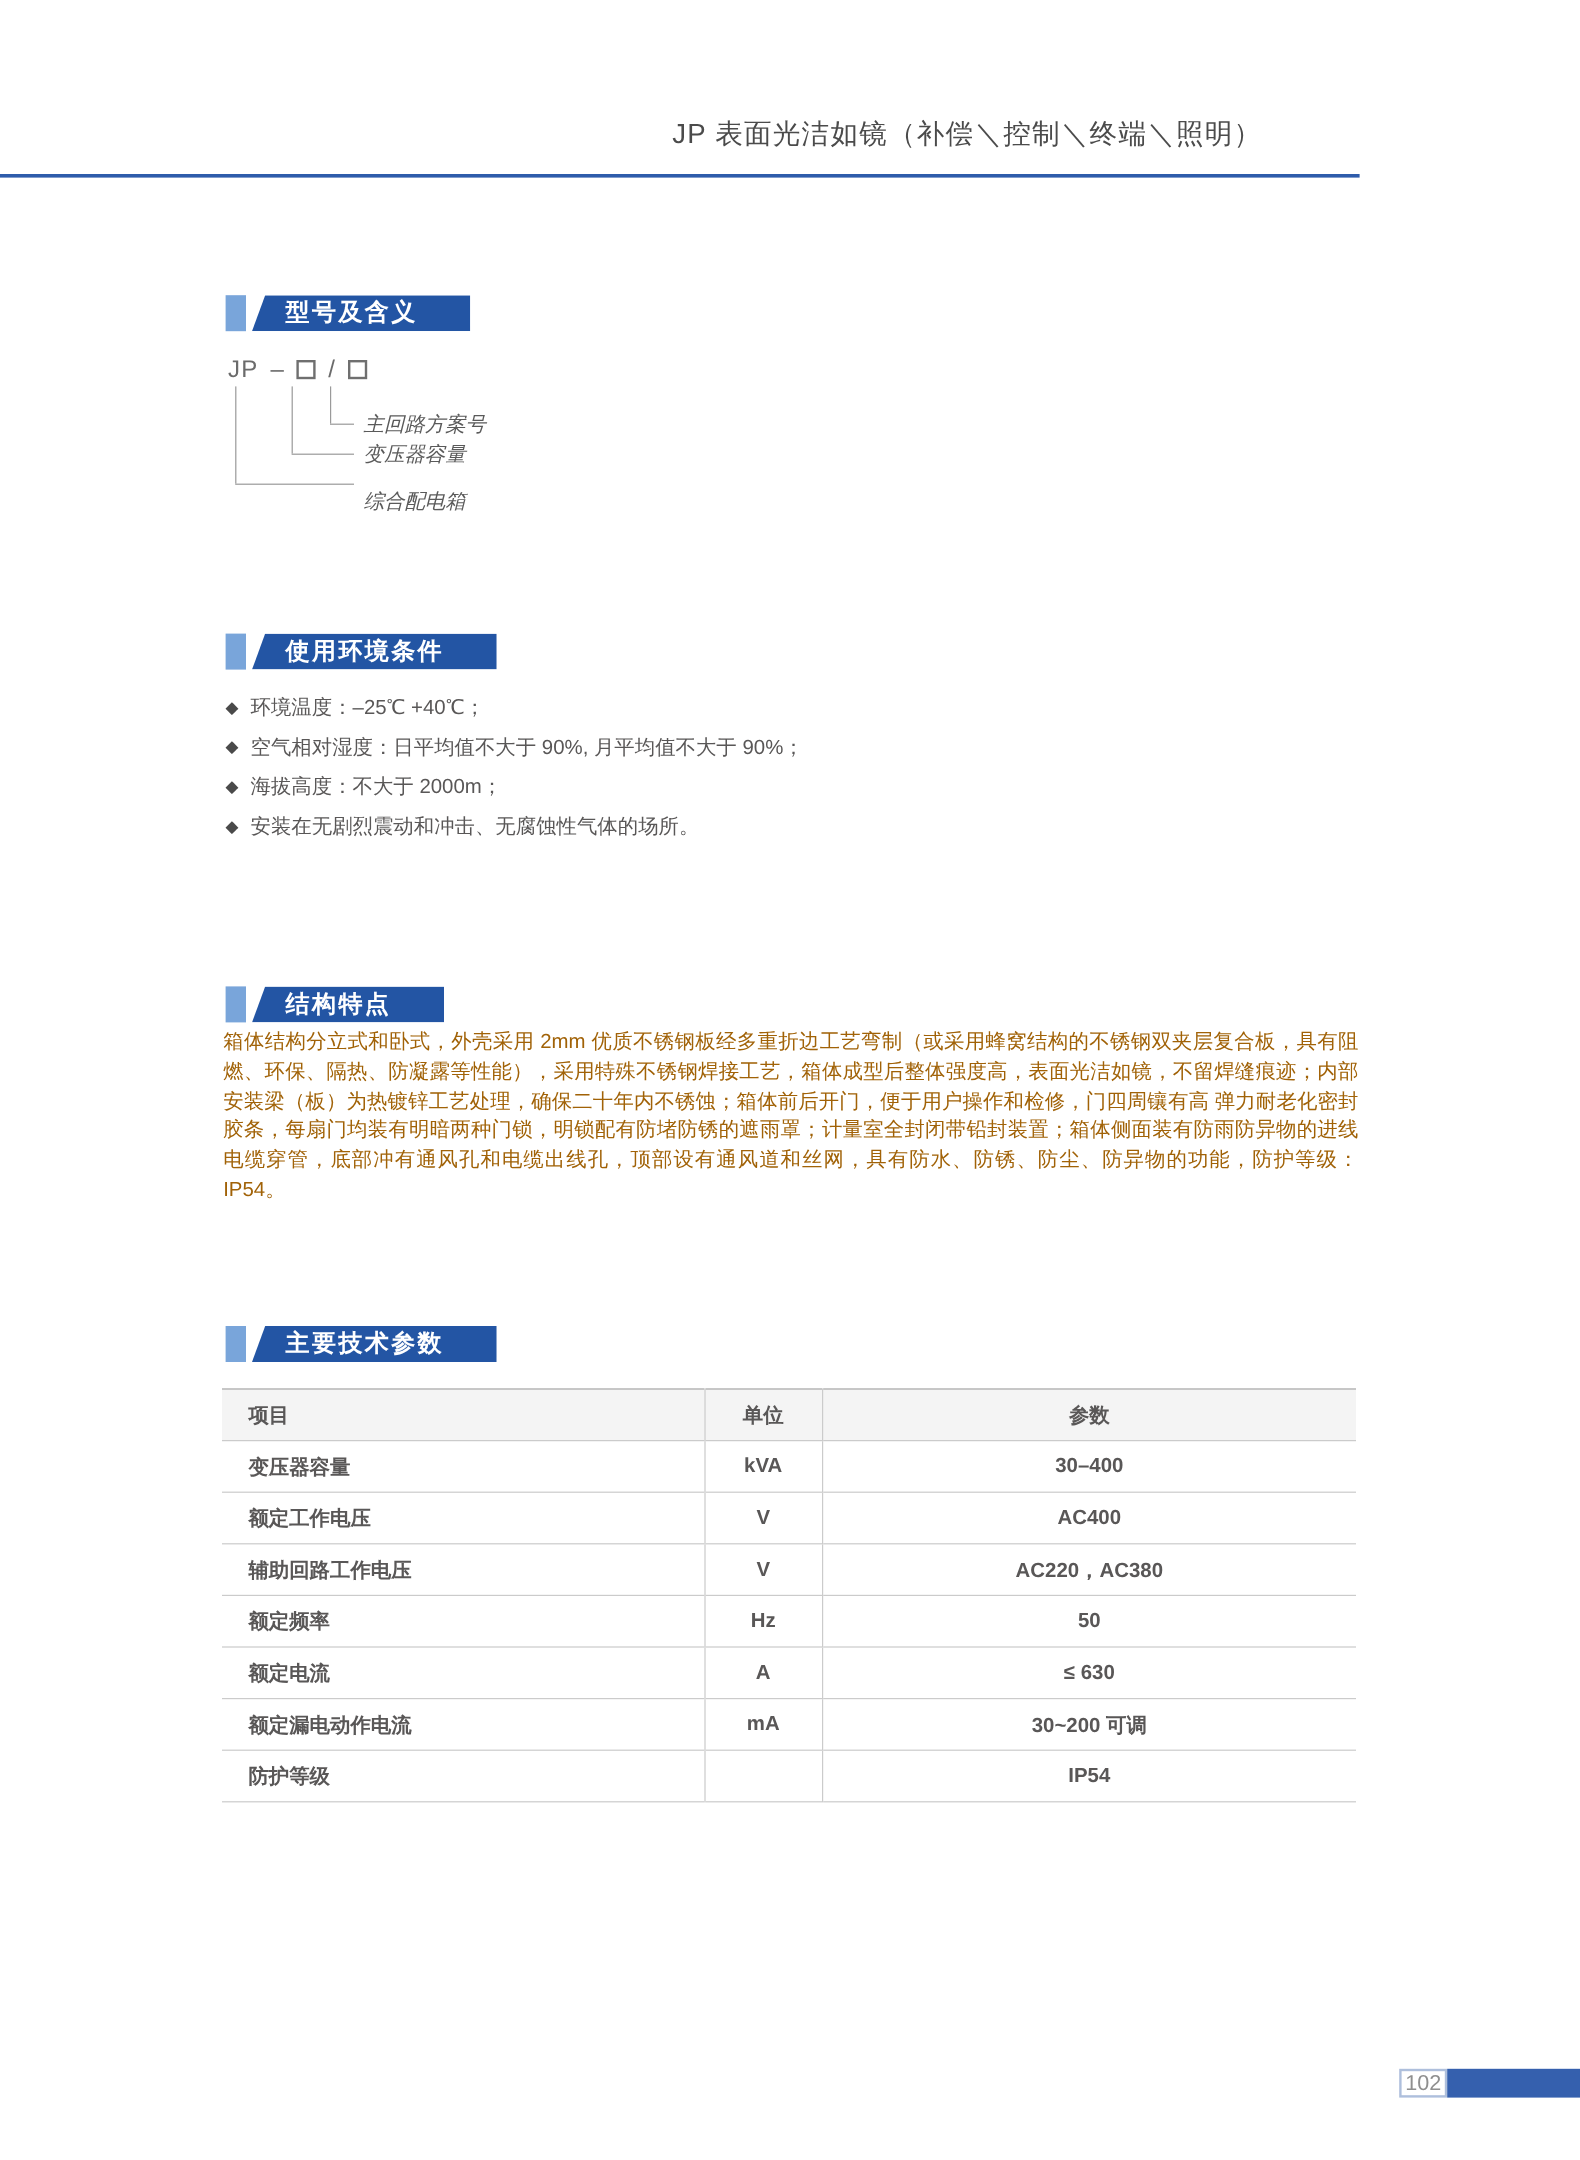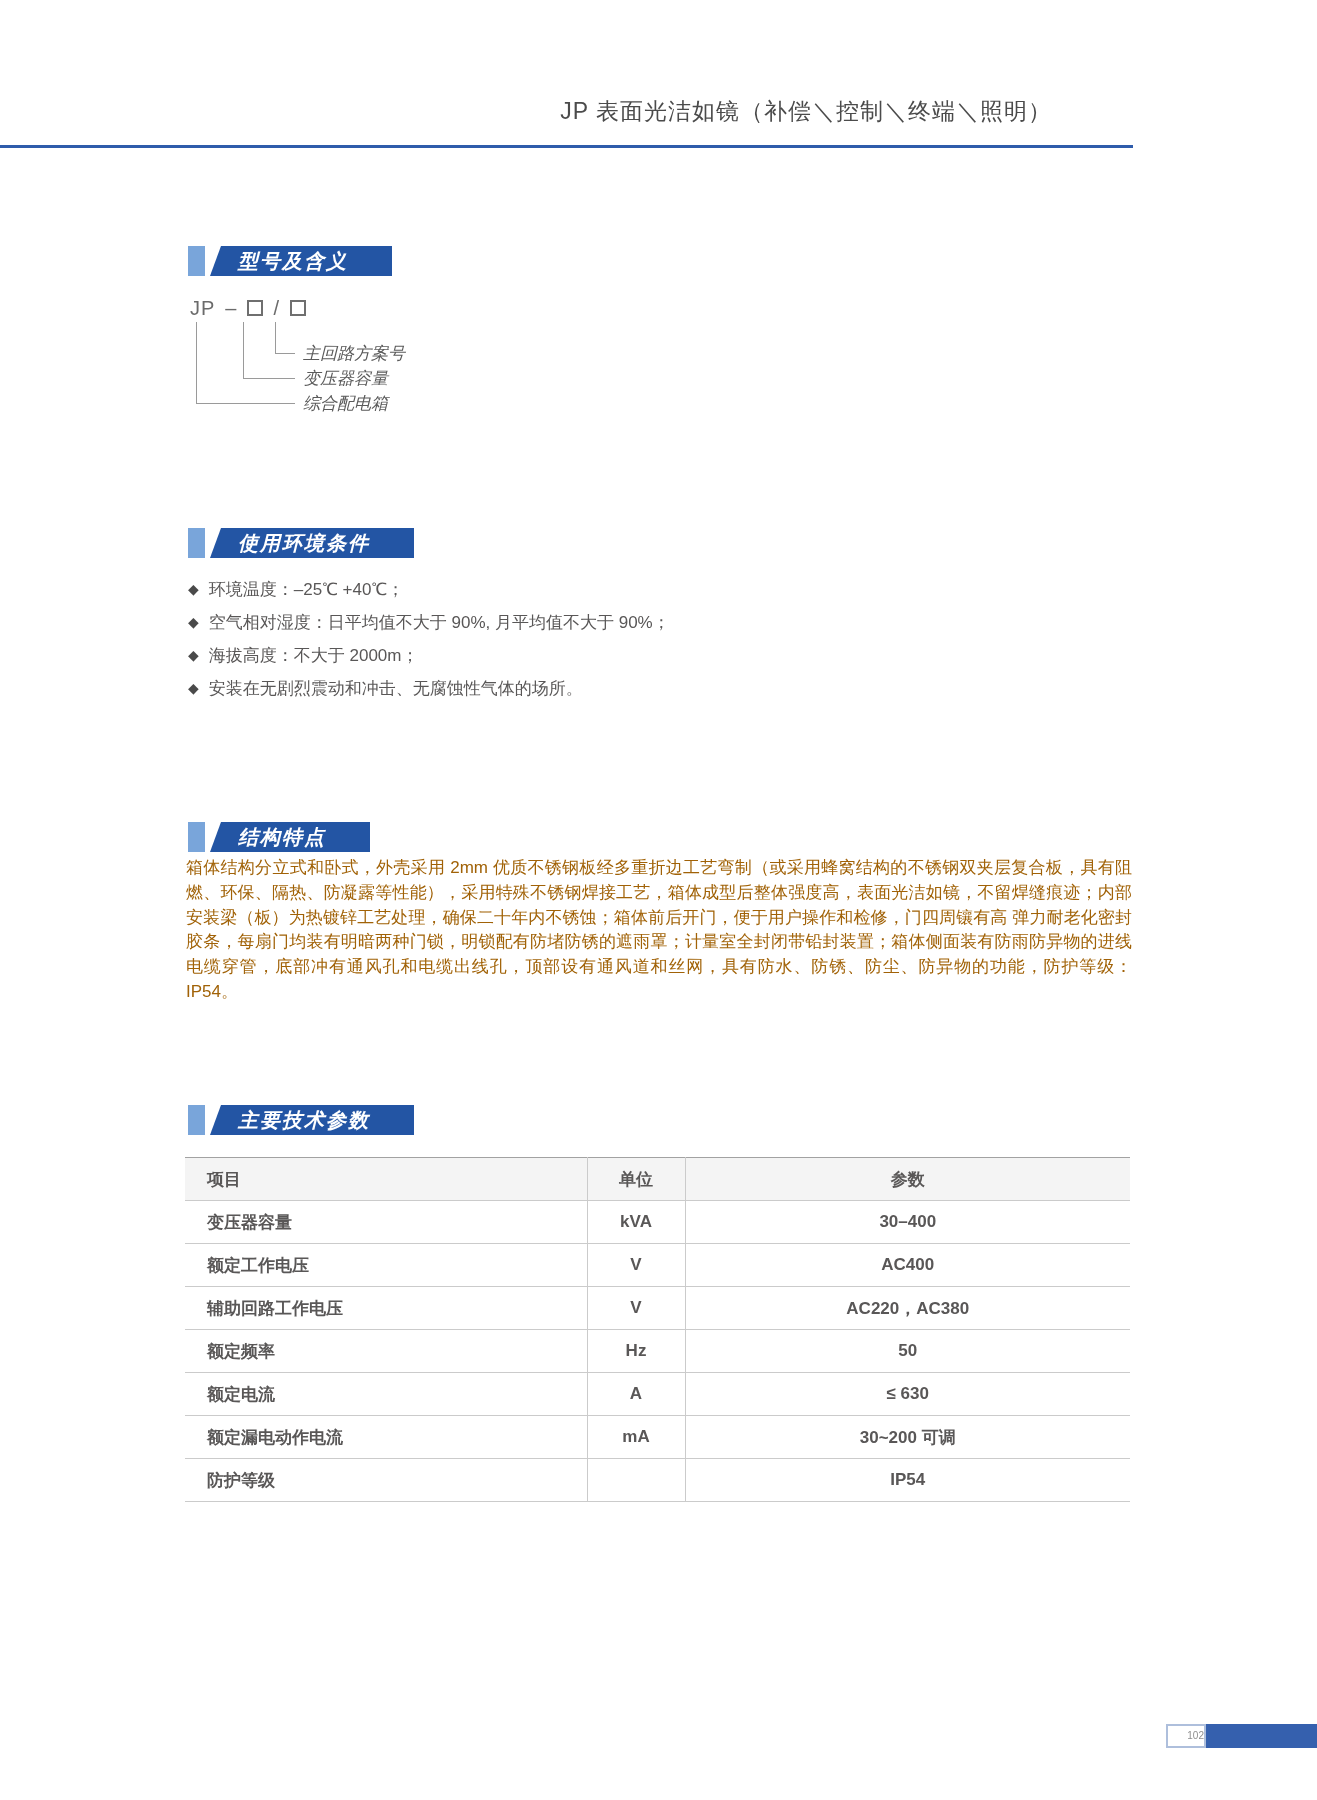--- a/index.html
+++ b/index.html
@@ -15,21 +15,20 @@
   }
   .title-rule { position:absolute; left:0; top:145px; width:1133px; height:3px; background:#2e5cab; }
 
   
   .section-head { position:absolute; left:188px; display:flex; height:30px; }
   .accent-square { width:17px; height:30px; background:#79a5da; margin-right:5px; }
   .head-bar {
     background:#2355a4; color:#ffffff; font-size:20px; font-weight:bold;
     line-height:30px; padding:0 44px 0 28px; letter-spacing:2px;
     clip-path: polygon(11px 0, 100% 0, 100% 100%, 0 100%);
-    font-style: italic;
   }
 
   
   .model-code {
     position:absolute; left:190px; top:295px; height:26px;
     display:flex; align-items:center; font-size:20px; color:#6b6b6b; letter-spacing:1px;
   }
   .model-code .sep { margin:0 10px; }
   .model-box { display:inline-block; width:16px; height:16px; border:2px solid #6f6f6f; background:#fff; }
   .vline { position:absolute; width:1px; background:#9a9a9a; }
@@ -60,21 +59,21 @@
   .params-table thead tr { background:#f4f4f4; }
   .params-table th { font-weight:normal; }
   .params-table th, .params-table td { text-align:center; vertical-align:middle;font-weight:bold; }
   .params-table .c1cell { text-align:left; padding-left:22px; }
   .params-table .c2cell { border-left:1px solid #cbcbcb; border-right:1px solid #cbcbcb; }
 
   
   .page-num-box {
     position:absolute; left:1166px; top:1724px; width:40px; height:24px;
     border:2px solid #aebfdc; background:#fff; color:#8f8f8f;
-    font-size:10px; text-align:right; line-height:20px;
+    font-size:18px; text-align:center; line-height:20px;
   }
   .footer-bar { position:absolute; left:1206px; top:1724px; width:111px; height:24px; background:#3560ae; }
 </style>
 </head>
 <body>
 
 <div class="page">
 
   <div class="doc-title">JP 表面光洁如镜（补偿＼控制＼终端＼照明）</div>
   <div class="title-rule"></div>
@@ -94,21 +93,21 @@
 
   <div class="vline" style="left:196px; top:322px; height:81px;"></div>
   <div class="vline" style="left:243px; top:322px; height:56px;"></div>
   <div class="vline" style="left:275px; top:322px; height:31px;"></div>
   <div class="hline" style="left:275px; top:353px; width:20px;"></div>
   <div class="hline" style="left:243px; top:378px; width:52px;"></div>
   <div class="hline" style="left:196px; top:403px; width:99px;"></div>
 
   <div class="diagram-label" style="top:345px;">主回路方案号</div>
   <div class="diagram-label" style="top:370px;">变压器容量</div>
-  <div class="diagram-label" style="top:395px;">综合配电箱</div>
+  <div class="diagram-label" style="top:409px;">综合配电箱</div>
 
   <div class="section-head" style="top:528px;">
     <div class="accent-square"></div>
     <div class="head-bar">使用环境条件</div>
   </div>
 
   <ul class="env-list">
     <li>
       <span class="bullet">◆</span>
       <span>环境温度：–25℃ +40℃；</span>

